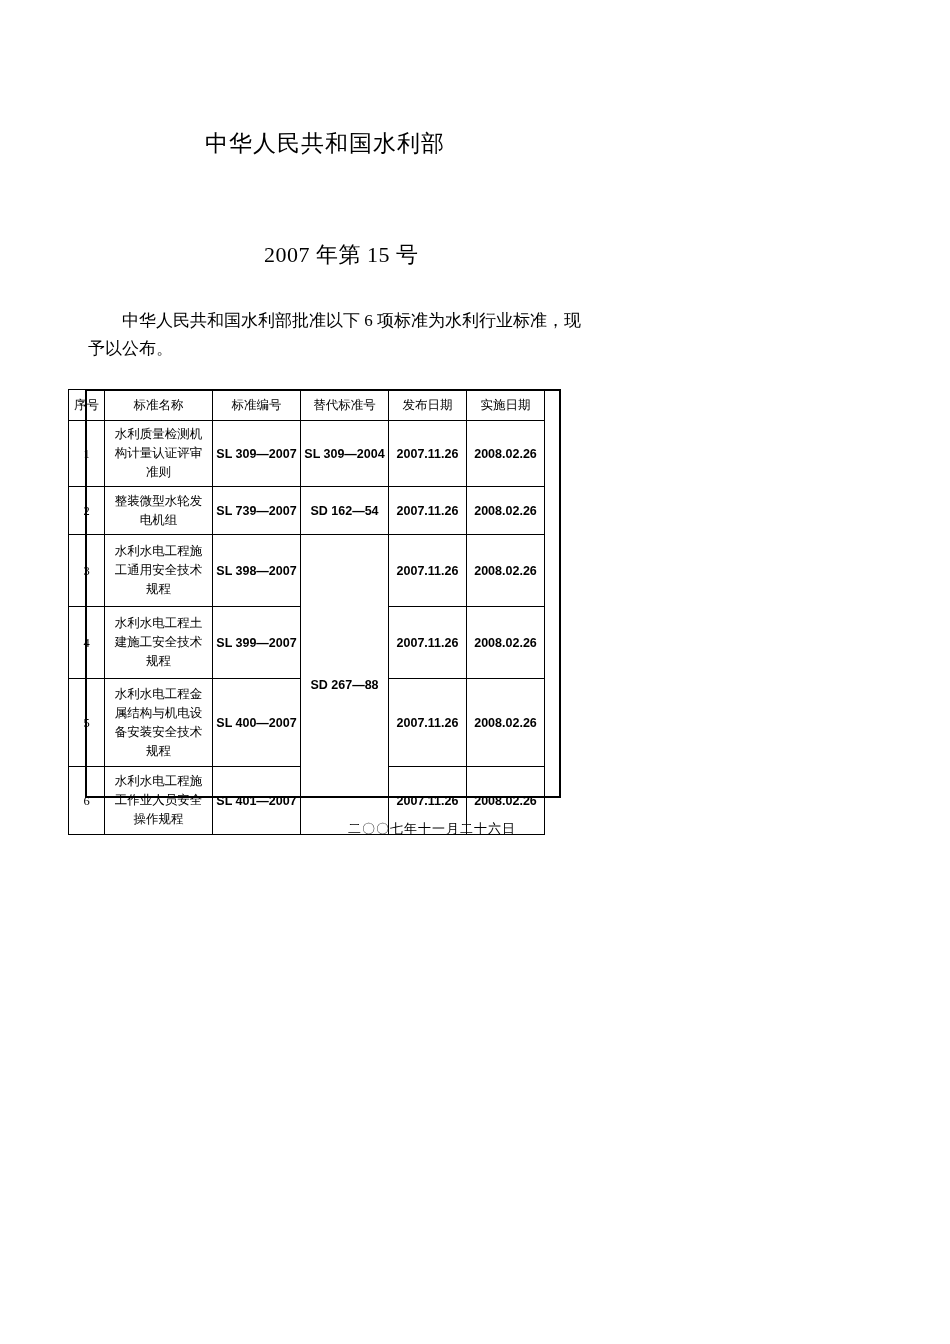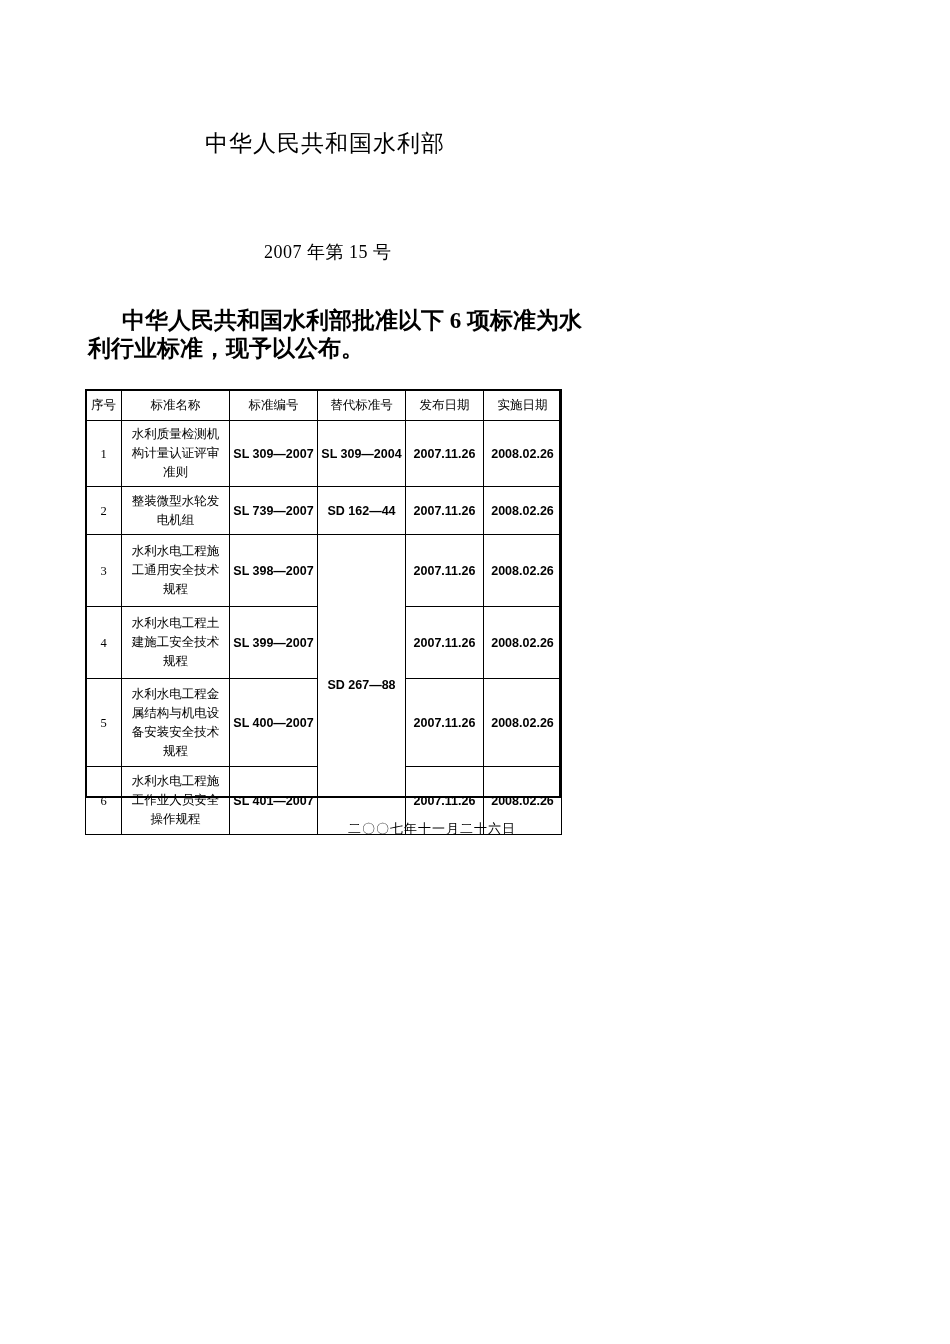--- a/index.html
+++ b/index.html
@@ -32,36 +32,35 @@
     position: absolute;
     left: 205px;
     top: 189px;
     font-size: 23px;
     letter-spacing: 1px;
   }
   .doc-number {
     position: absolute;
     left: 264px;
     top: 240px;
-    font-size: 18px;
+    font-size: 22px;
     letter-spacing: 0.5px;
   }
   .body-para {
     position: absolute;
     left: 88px;
     top: 307px;
     width: 500px;
-    font-size: 23px;
+    font-size: 17px;
     line-height: 28px;
     text-indent: 34px;
-    font-weight: bold;
   }
   table.std-table {
     position: absolute;
-    left: 85px;
+    left: 68px;
     top: 389px;
     width: 476px;
     border-collapse: collapse;
     table-layout: fixed;
     border-radius: 9px;
   }
   table.std-table th,
   table.std-table td {
     border: 1px solid #000000;
     text-align: center;
@@ -144,21 +143,21 @@
         <td class="name-cell">水利质量检测机构计量认证评审准则</td>
         <td class="mono-code">SL 309—2007</td>
         <td class="mono-code">SL 309—2004</td>
         <td class="mono-code">2007.11.26</td>
         <td class="mono-code">2008.02.26</td>
       </tr>
       <tr style="height:48px;">
         <td>2</td>
         <td class="name-cell">整装微型水轮发电机组</td>
         <td class="mono-code">SL 739—2007</td>
-        <td class="mono-code">SD 162—44</td>
+        <td class="mono-code">SD 162—54</td>
         <td class="mono-code">2007.11.26</td>
         <td class="mono-code">2008.02.26</td>
       </tr>
       <tr style="height:72px;">
         <td>3</td>
         <td class="name-cell">水利水电工程施工通用安全技术规程</td>
         <td class="mono-code">SL 398—2007</td>
         <td class="mono-code" rowspan="4">SD 267—88</td>
         <td class="mono-code">2007.11.26</td>
         <td class="mono-code">2008.02.26</td>

